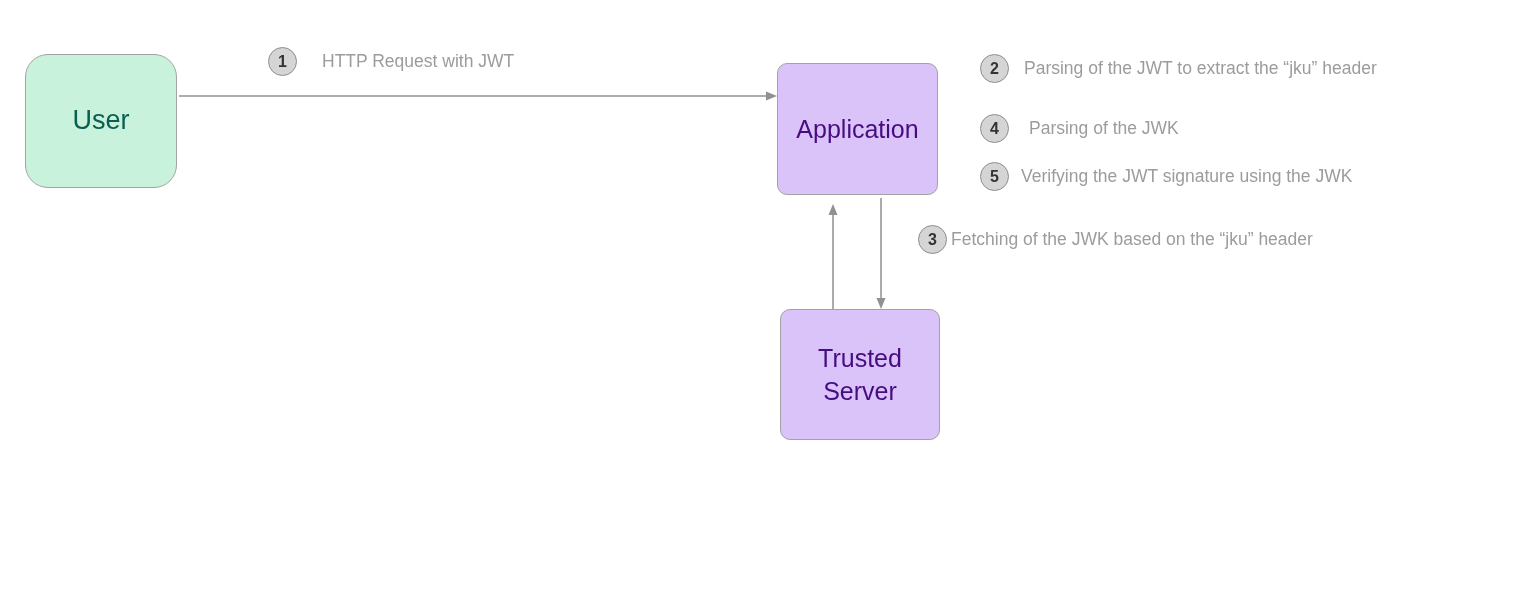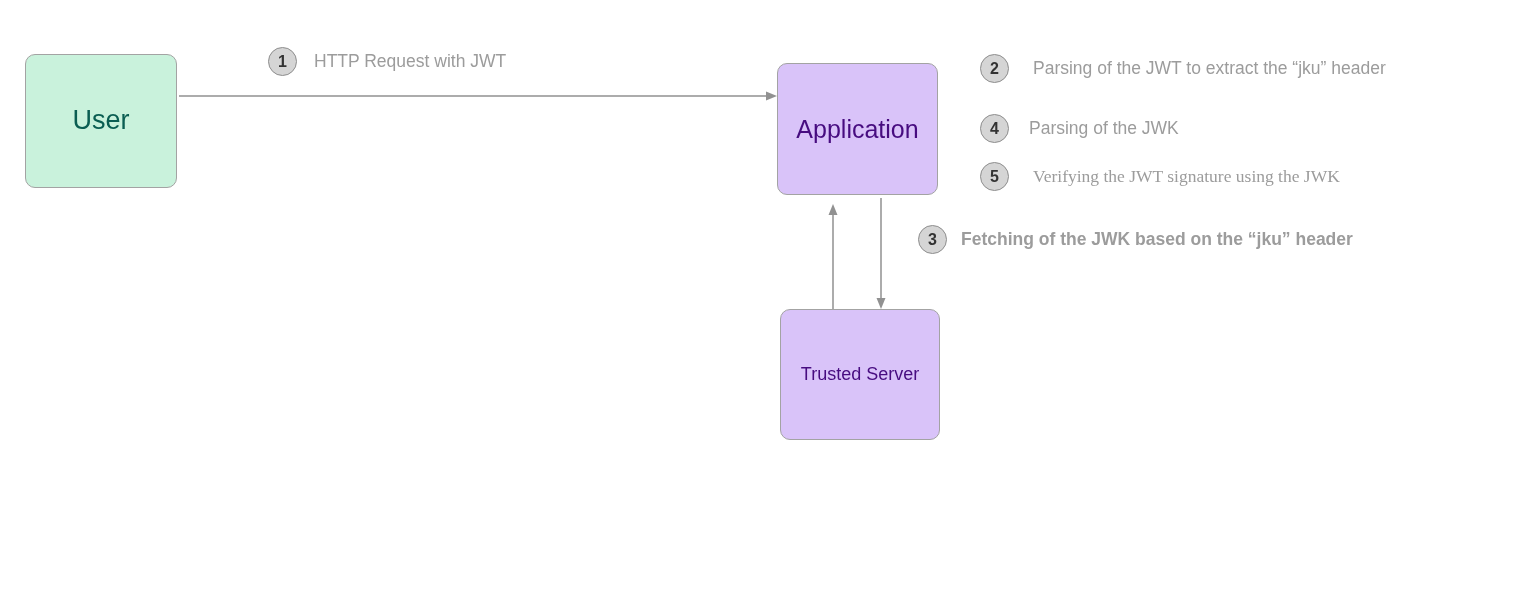--- a/index.html
+++ b/index.html
@@ -43,34 +43,35 @@
     border: 1px solid var(--node-border);
     border-radius: 10px;
     line-height: 1.3;
   }
   .node-user {
     left: 25px; top: 54px;
     width: 152px; height: 134px;
     background: var(--user-fill);
     color: var(--user-text);
     font-size: 27px;
+    border-radius: 23px;
   }
   .node-application {
     left: 777px; top: 63px;
     width: 161px; height: 132px;
     background: var(--server-fill);
     color: var(--server-text);
     font-size: 25px;
   }
   .node-trusted {
     left: 780px; top: 309px;
     width: 160px; height: 131px;
     background: var(--server-fill);
     color: var(--server-text);
-    font-size: 18px;
+    font-size: 25px;
     padding: 14px 18px;
   }
   .step {
     position: absolute;
     display: flex;
     align-items: center;
     height: 29px;
     white-space: nowrap;
   }
   .step-circle {
@@ -85,29 +86,29 @@
     justify-content: center;
     font-size: 16px;
     font-weight: bold;
     color: var(--step-number-text);
   }
   .step-label {
     color: var(--step-label-text);
     font-size: 17.5px;
   }
   .step-1 { left: 268px; top: 47px; }
-  .step-1 .step-label { margin-left: 17px; }
+  .step-1 .step-label { margin-left: 25px; }
   .step-2 { left: 980px; top: 54px; }
-  .step-2 .step-label { margin-left: 24px; }
+  .step-2 .step-label { margin-left: 15px; }
   .step-3 { left: 918px; top: 225px; }
-  .step-3 .step-label { margin-left: 14px; font-weight: bold; }
+  .step-3 .step-label { margin-left: 4px; }
   .step-4 { left: 980px; top: 114px; }
   .step-4 .step-label { margin-left: 20px; }
   .step-5 { left: 980px; top: 162px; }
-  .step-5 .step-label { margin-left: 24px; font-family: Liberation Serif, serif; }
+  .step-5 .step-label { margin-left: 12px; }
 </style>
 </head>
 <body>
 
 <div class="canvas">
 
   <svg class="arrow-layer" viewBox="0 0 1525 596" xmlns="http://www.w3.org/2000/svg">
 
     <g>
       <line x1="179" y1="96" x2="768" y2="96" stroke="#919191" stroke-width="1.5"></line>

